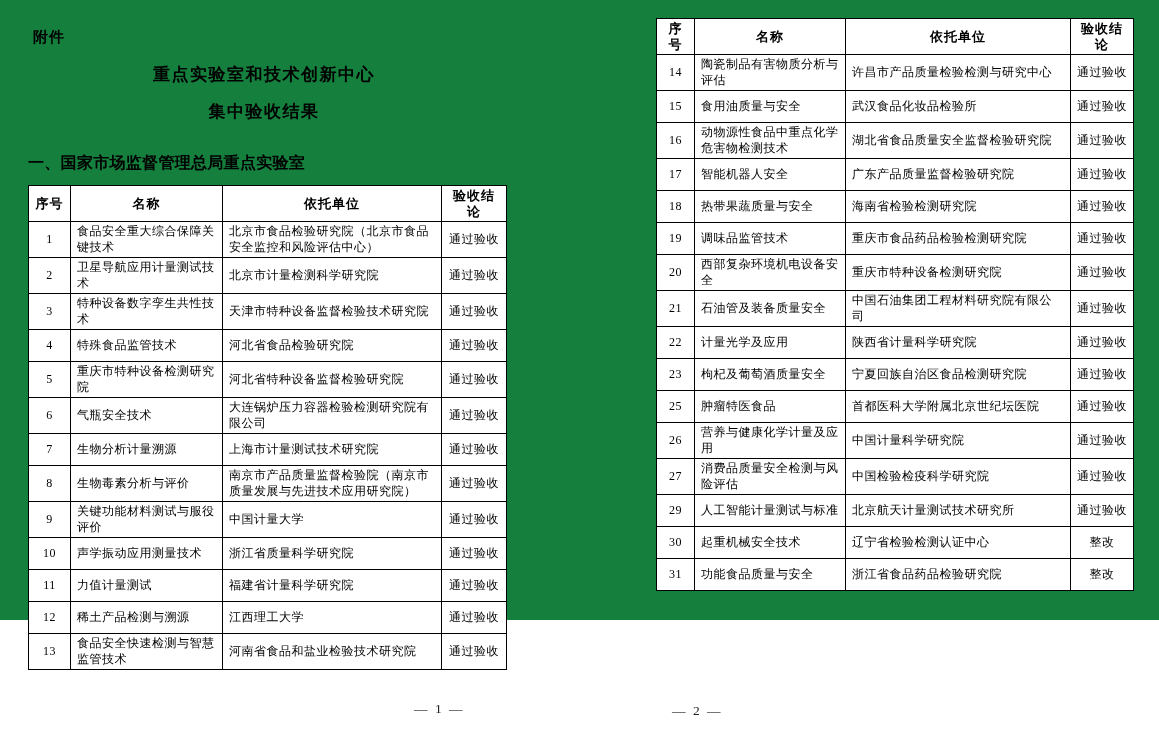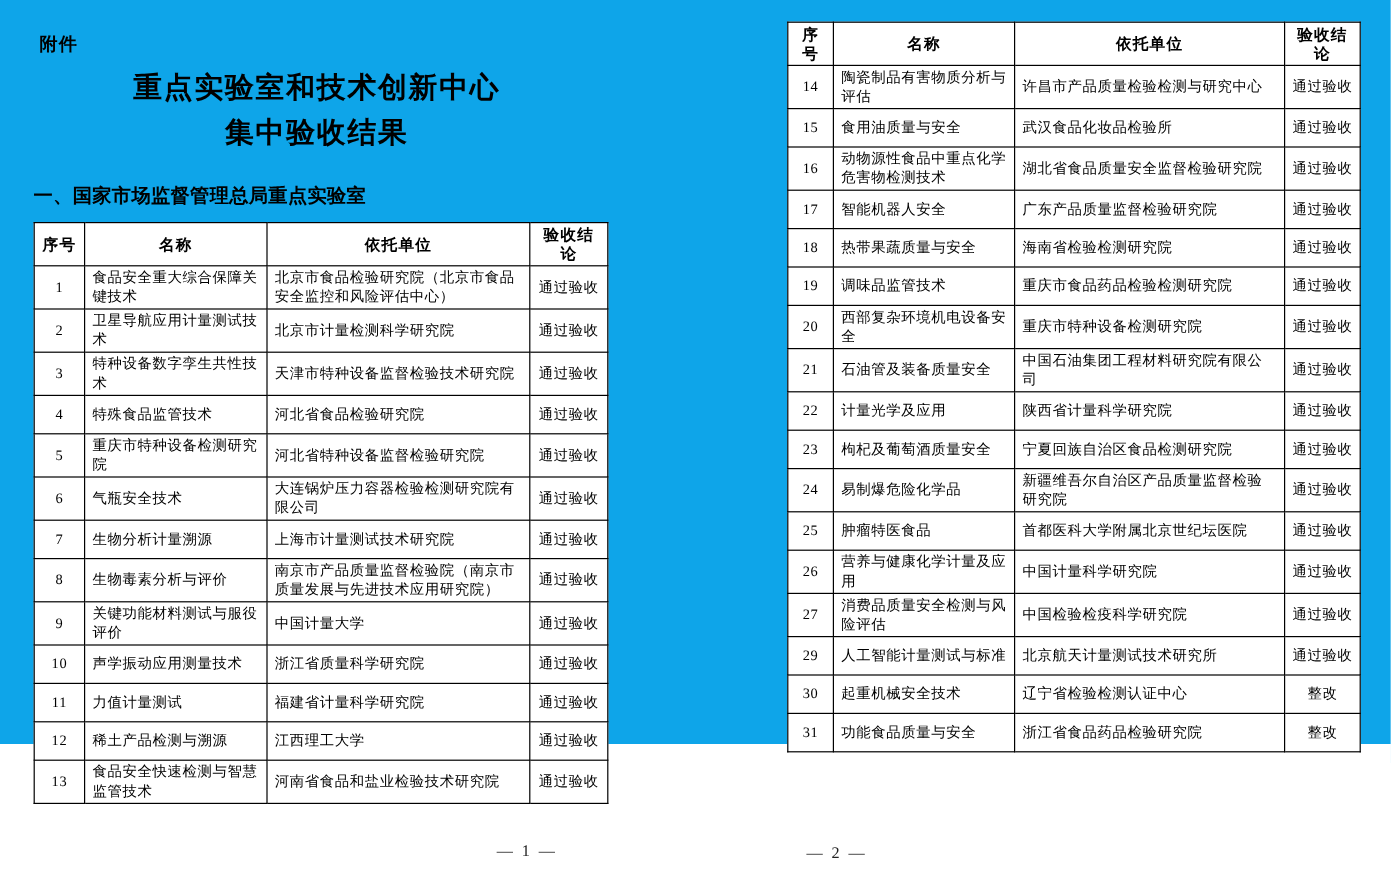--- a/index.html
+++ b/index.html
@@ -3,31 +3,31 @@
 <meta charset="utf-8">
 <style>
   * { margin: 0; padding: 0; box-sizing: border-box; }
   html, body {
     width: 1159px; height: 735px;
     background: #ffffff;
     overflow: hidden;
     font-family: "Liberation Serif", "DejaVu Serif", serif;
     color: #000;
   }
-  .sheet { position: relative; width: 1159px; height: 620px; background: #0ea5e9; }
+  .sheet { position: relative; width: 1159px; height: 620px; background: #15803d; }
 
   .attachment-label {
     position: absolute; left: 33px; top: 28px;
     font-family: "Liberation Sans", "DejaVu Sans", sans-serif;
     font-weight: bold; font-size: 15px; letter-spacing: 1px;
   }
   .doc-title {
     position: absolute; left: 0; top: 56px; width: 528px;
     text-align: center;
-    font-weight: bold; font-size: 24px; line-height: 37px;
+    font-weight: bold; font-size: 17px; line-height: 37px;
     letter-spacing: 1.5px;
   }
   .section-heading {
     position: absolute; left: 28px; top: 153px;
     font-family: "Liberation Sans", "DejaVu Sans", sans-serif;
     font-weight: bold; font-size: 16px; letter-spacing: 0.3px;
   }
 
   table.results {
     position: absolute;
@@ -249,26 +249,20 @@
           <td class="cell-unit">陕西省计量科学研究院</td>
           <td class="cell-result">通过验收</td>
         </tr>
         <tr>
           <td class="cell-no">23</td>
           <td class="cell-name">枸杞及葡萄酒质量安全</td>
           <td class="cell-unit">宁夏回族自治区食品检测研究院</td>
           <td class="cell-result">通过验收</td>
         </tr>
         <tr>
-          <td class="cell-no">24</td>
-          <td class="cell-name">易制爆危险化学品</td>
-          <td class="cell-unit">新疆维吾尔自治区产品质量监督检验研究院</td>
-          <td class="cell-result">通过验收</td>
-        </tr>
-        <tr>
           <td class="cell-no">25</td>
           <td class="cell-name">肿瘤特医食品</td>
           <td class="cell-unit">首都医科大学附属北京世纪坛医院</td>
           <td class="cell-result">通过验收</td>
         </tr>
         <tr>
           <td class="cell-no">26</td>
           <td class="cell-name">营养与健康化学计量及应用</td>
           <td class="cell-unit">中国计量科学研究院</td>
           <td class="cell-result">通过验收</td>

